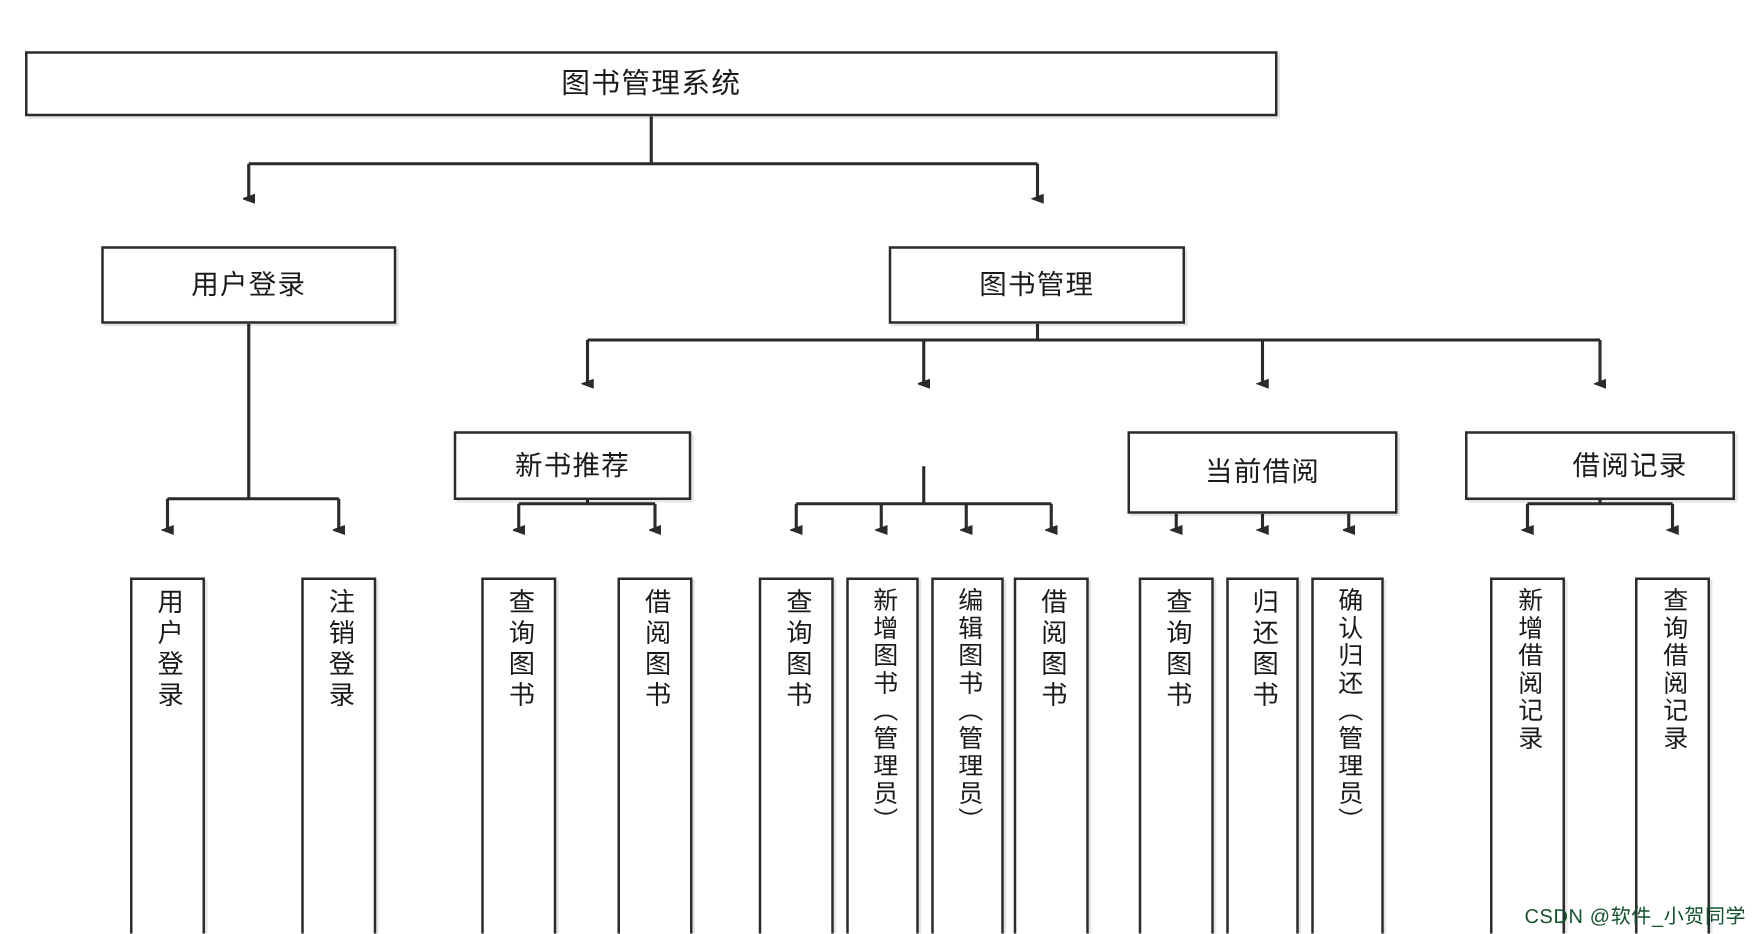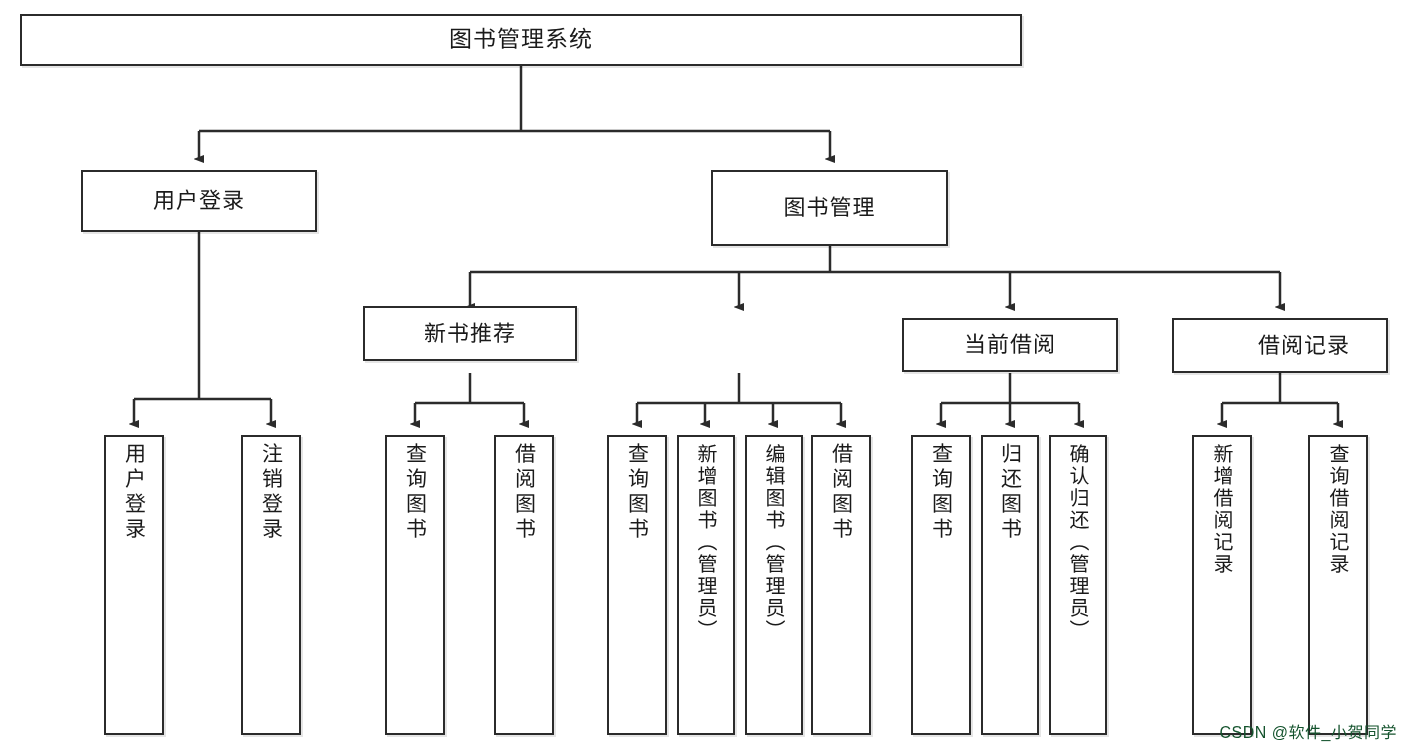--- a/index.html
+++ b/index.html
@@ -28,20 +28,21 @@
   }
   .node {
     position: absolute;
     box-sizing: border-box;
     background: #ffffff;
     border: 2.5px solid #2b2b2b;
     display: flex;
     align-items: center;
     justify-content: center;
     box-shadow: 2px 2px 0 rgba(0,0,0,0.10);
+    margin-top: 27px;
   }
   .node-label {
     color: #1a1a1a;
     line-height: 1.18;
     white-space: pre;
     text-align: center;
   }
   
   .node.horiz .node-label {
     font-size: 22px;
@@ -133,28 +134,28 @@
     </g>
   </svg>
 
   <div class="node horiz root" style="left:20px; top:14px; width:1002px; height:52px;">
     <span class="node-label">图书管理系统</span>
   </div>
 
   <div class="node horiz" style="left:81px; top:170px; width:236px; height:62px;">
     <span class="node-label">用户登录</span>
   </div>
-  <div class="node horiz" style="left:711px; top:170px; width:237px; height:76px;">
+  <div class="node horiz" style="left:711px; top:170px; width:237px; height:62px;">
     <span class="node-label">图书管理</span>
   </div>
 
-  <div class="node horiz" style="left:363px; top:306px; width:214px; height:55px;justify-content:center;">
+  <div class="node horiz" style="left:363px; top:318px; width:190px; height:55px;justify-content:center;">
     <span class="node-label">新书推荐</span>
   </div>
-  <div class="node horiz" style="left:902px; top:318px; width:216px; height:54px;">
+  <div class="node horiz" style="left:902px; top:318px; width:216px; height:66px;">
     <span class="node-label">当前借阅</span>
   </div>
   <div class="node horiz" style="left:1172px; top:318px; width:216px; height:55px;padding-left:48px;">
     <span class="node-label">借阅记录</span>
   </div>
 
   <div class="node vert" style="left:104px; top:435px; width:60px; height:300px;">
     <span class="node-label">用户登录</span>
   </div>
   <div class="node vert" style="left:241px; top:435px; width:60px; height:300px;">

